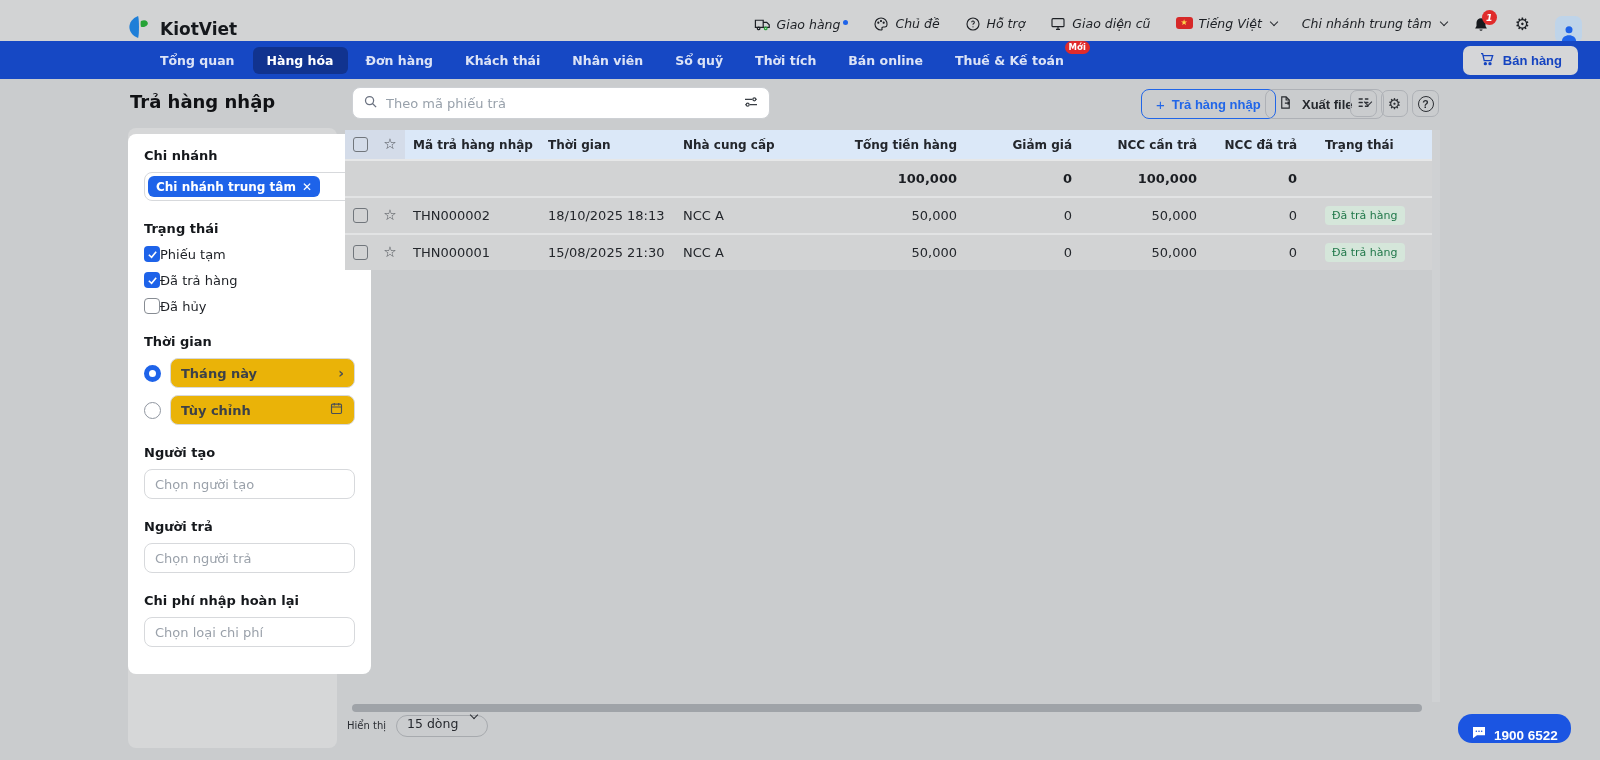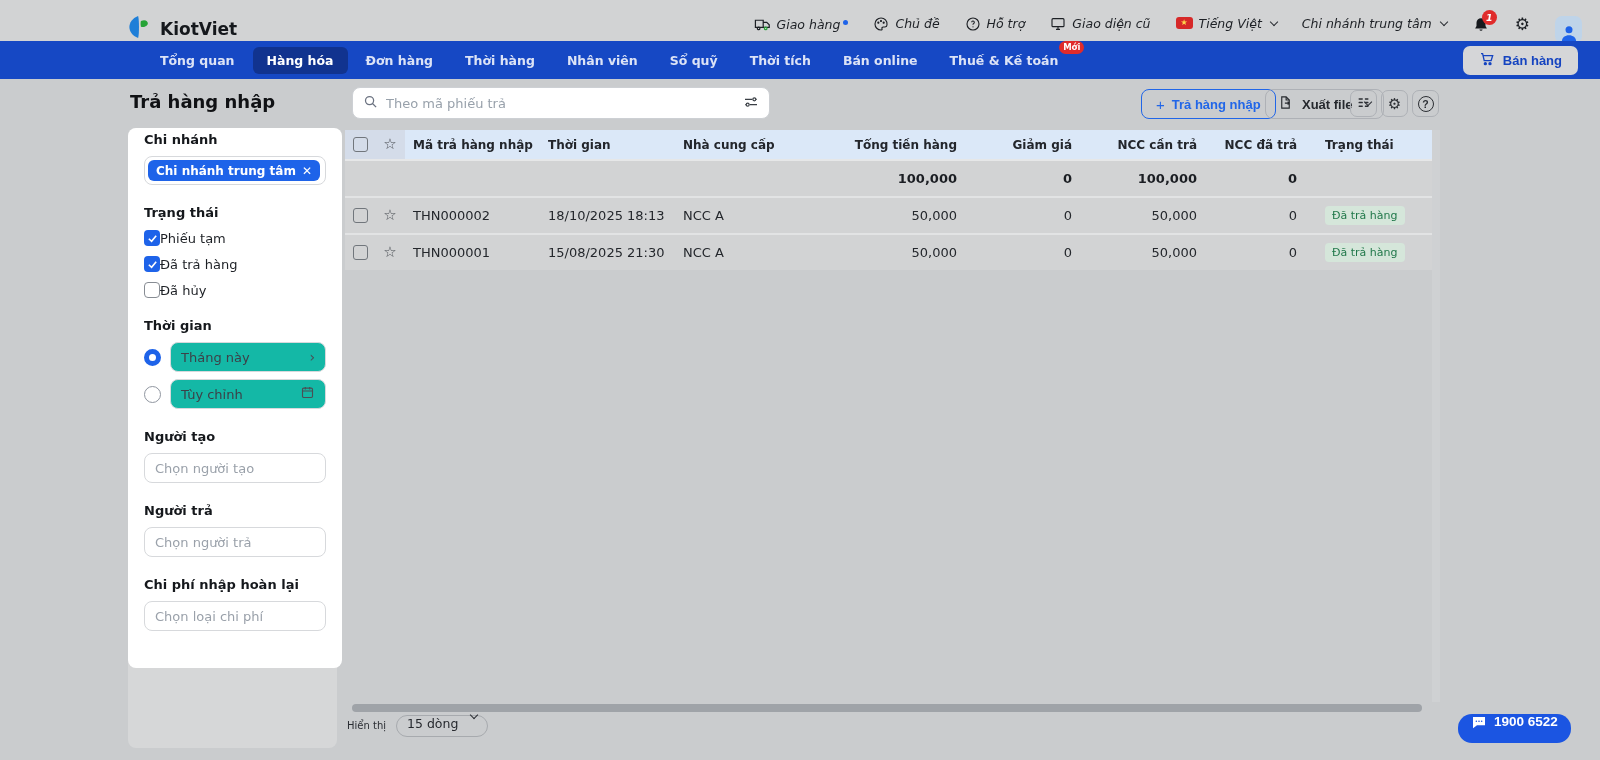--- a/index.html
+++ b/index.html
@@ -39,37 +39,37 @@
   .badge-new { position:absolute; top:-6px; right:-12px; background:#e02b2b; color:#fff;
     font-size:8.5px; font-weight:bold; padding:1.5px 4px; border-radius:7px; }
   .sell-btn { margin-left:auto; background:#d5d6d8; color:#1544c0; font-weight:bold; font-size:13px;
     height:29px; padding:0 16px; border-radius:7px; display:flex; align-items:center; gap:8px;
     border:none; cursor:pointer; }
 
   
   .page-title { position:absolute; left:130px; top:91px; font-size:18px; font-weight:bold; color:#101114; }
   .side-panel { position:absolute; left:128px; top:128px; width:209px; height:620px;
     background:#d6d7d8; border-radius:8px; }
-  .filter-card { background:#ffffff; border-radius:8px; width:214px; height:540px; padding:4px 16px; }
+  .filter-card { background:#ffffff; border-radius:8px; width:243px; height:540px; padding:14px 16px;margin-top:6px; }
   .f-label { font-size:13px; font-weight:bold; color:#15181c; margin:20px 0 9px; }
   .f-label.first { margin-top:0; }
   .chip-box { border:1px solid #d7d9dc; border-radius:8px; min-height:29px; padding:3px; display:flex; }
   .chip { background:#1e63e9; color:#fff; font-size:12px; font-weight:bold; border-radius:6px;
     padding:3px 8px; display:flex; align-items:center; gap:6px; white-space:nowrap; }
   .chip-x { font-size:12px; cursor:pointer; line-height:1; }
   .check-row { display:flex; align-items:center; gap:0; margin:10px 0; cursor:pointer; }
   .cb { width:16px; height:16px; border-radius:4px; flex:0 0 auto; }
   .cb.checked { background:#1e63e9; display:flex; align-items:center; justify-content:center; }
   .cb.unchecked { border:1.5px solid #878c93; background:#fff; }
   .radio-row { display:flex; align-items:center; gap:9px; margin:7px 0; }
   .radio { width:17px; height:17px; border-radius:50%; flex:0 0 auto; background:#fff; cursor:pointer; }
   .radio.on { border:5px solid #1e63e9; }
   .radio.off { border:1.5px solid #9096a0; }
-  .opt-box { flex:1; height:30px; border:1px solid #d7d9dc; border-radius:8px; background:#14b8a6;
-    display:flex; align-items:center; padding:0 10px; font-size:13px; color:#3c4148; cursor:pointer; }
+  .opt-box { flex:1; height:30px; border:1px solid #d7d9dc; border-radius:8px; background:#eab308;
+    display:flex; align-items:center; padding:0 10px; font-size:13px; color:#3c4148; cursor:pointer;font-weight:bold; }
   .opt-box .spacer { flex:1; }
   .f-input { width:100%; height:30px; border:1px solid #d7d9dc; border-radius:8px;
     padding:0 10px; font-size:13px; font-family:inherit; color:#3c4148; outline:none; background:#fff; }
   .f-input::placeholder { color:#9aa1aa; }
 
   
   .search-box { position:absolute; left:352px; top:87px; width:418px; height:32px; background:#fff;
     border:1px solid #cdd0d4; border-radius:8px; display:flex; align-items:center; padding:0 10px; gap:8px; }
   .search-box input { flex:1; border:none; outline:none; font-size:13px; font-family:inherit; color:#3c4148; background:transparent; }
   .search-box input::placeholder { color:#98a1ab; }
@@ -104,21 +104,21 @@
   .v-scroll { position:absolute; left:1432px; top:130px; width:8px; height:572px; background:#cfd1d3; }
 
   
   .h-scroll { position:absolute; left:352px; top:704px; width:1070px; height:8px; border-radius:4px; background:#9fa3a8; }
   .show-label { position:absolute; left:347px; top:720px; font-size:10px; color:#2a2d33; }
   .page-size { position:absolute; left:396px; top:715px; height:22px; min-width:80px;
     border:1px solid #a7aaae; border-radius:12px; background:transparent; display:flex; align-items:flex-start;
     gap:10px; padding:0 10px; font-size:12.5px; color:#26292e; cursor:pointer; }
   .hotline { position:absolute; left:1458px; top:714px; height:29px; padding:0 13px;
     background:#1b55e2; color:#fff; font-weight:bold; font-size:13.5px; border-radius:14px;
-    display:flex; align-items:flex-start; gap:7px; border:none; cursor:pointer; }
+    display:flex; align-items:flex-end; gap:7px; border:none; cursor:pointer; }
 </style>
 </head>
 <body>
 
 <div class="topbar">
   <div class="brand">
     <span>
       <svg width="24" height="24" viewBox="0 0 26 26">
         <path d="M11 1 C4.5 3.5 1.5 8.5 1.5 13 C1.5 17.5 4.5 22.5 11 25 C12.2 20 12.2 6 11 1 Z" fill="#1f7fd8"></path>
         <path d="M14 6.5 C18.5 4.5 21.5 6.5 21.5 9 C21.5 11.8 17.8 13.8 14 12.8 C13.5 10.8 13.5 8.3 14 6.5 Z" fill="#27a337"></path>
@@ -193,21 +193,21 @@
           <path d="M3.5 22c0-4.8 3.8-7.4 8.5-7.4s8.5 2.6 8.5 7.4z"></path>
       </svg>
     </div>
   </div>
 </div>
 
 <div class="navbar">
   <div class="nav-item">Tổng quan</div>
   <div class="nav-item active">Hàng hóa</div>
   <div class="nav-item">Đơn hàng</div>
-  <div class="nav-item">Thời hàng</div>
+  <div class="nav-item">Khách thái</div>
   <div class="nav-item">Nhân viên</div>
   <div class="nav-item">Sổ quỹ</div>
   <div class="nav-item">Thời tích</div>
   <div class="nav-item">Bán online</div>
   <div class="nav-item">
     <span>Thuế &amp; Kế toán</span>
     <span class="badge-new">Mới</span>
   </div>
   <button class="sell-btn">
     <span>

